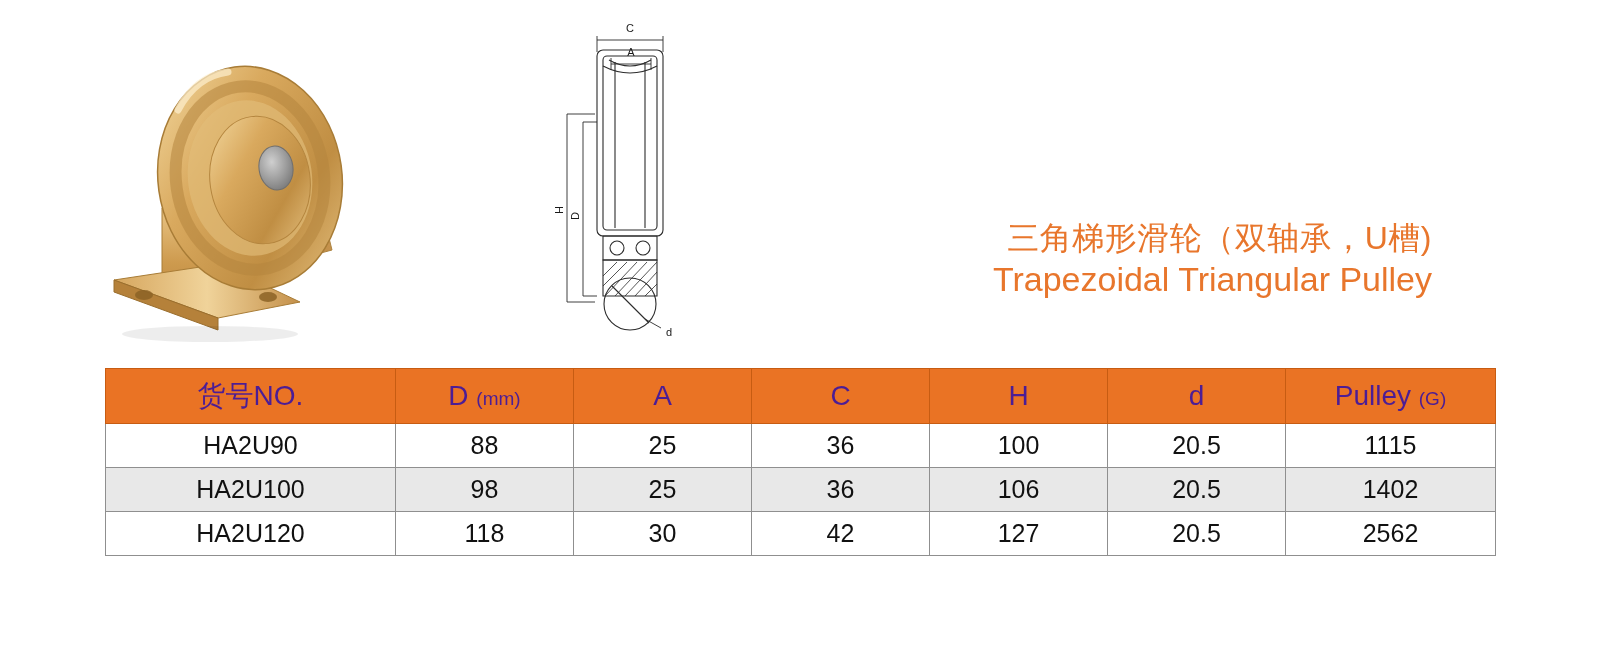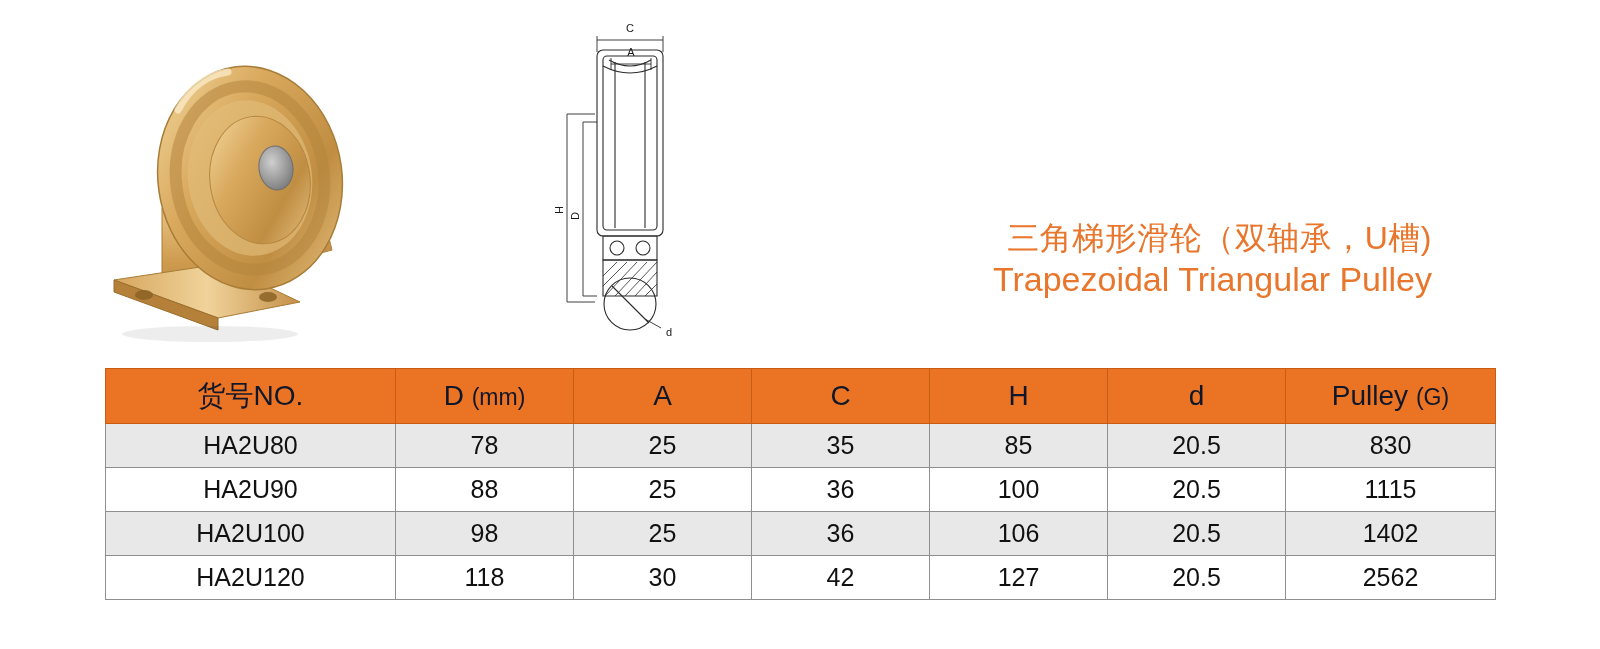--- a/index.html
+++ b/index.html
@@ -73,28 +73,28 @@
     width: 1390px;
     table-layout: fixed;
   }
   table.spec th, table.spec td {
     border: 1px solid #8f8f8f;
     text-align: center;
     color: #111;
   }
   table.spec thead th {
     background: #ea7324;
-    color: #0f172a;
+    color: #4c1d95;
     height: 52px;
     font-weight: normal;
     font-size: 28px;
     border-color: #c75c12;
   }
   table.spec thead th .unit {
-    font-size: 23px;
+    font-size: 19px;
   }
   table.spec tbody td {
     height: 41px;
     font-size: 25px;
     background: #ffffff;
   }
   table.spec tbody tr.alt td {
     background: #e8e8e8;
   }
   .col-no   { width: 290px; }
@@ -260,29 +260,20 @@
         <th>
           <span>d</span>
         </th>
         <th>
           <span>Pulley</span>
           <span class="unit">(G)</span>
         </th>
       </tr>
     </thead>
     <tbody>
-      <tr class="alt">
-        <td>HA2U80</td>
-        <td>78</td>
-        <td>25</td>
-        <td>35</td>
-        <td>85</td>
-        <td>20.5</td>
-        <td>830</td>
-      </tr>
       <tr>
         <td>HA2U90</td>
         <td>88</td>
         <td>25</td>
         <td>36</td>
         <td>100</td>
         <td>20.5</td>
         <td>1115</td>
       </tr>
       <tr class="alt">

